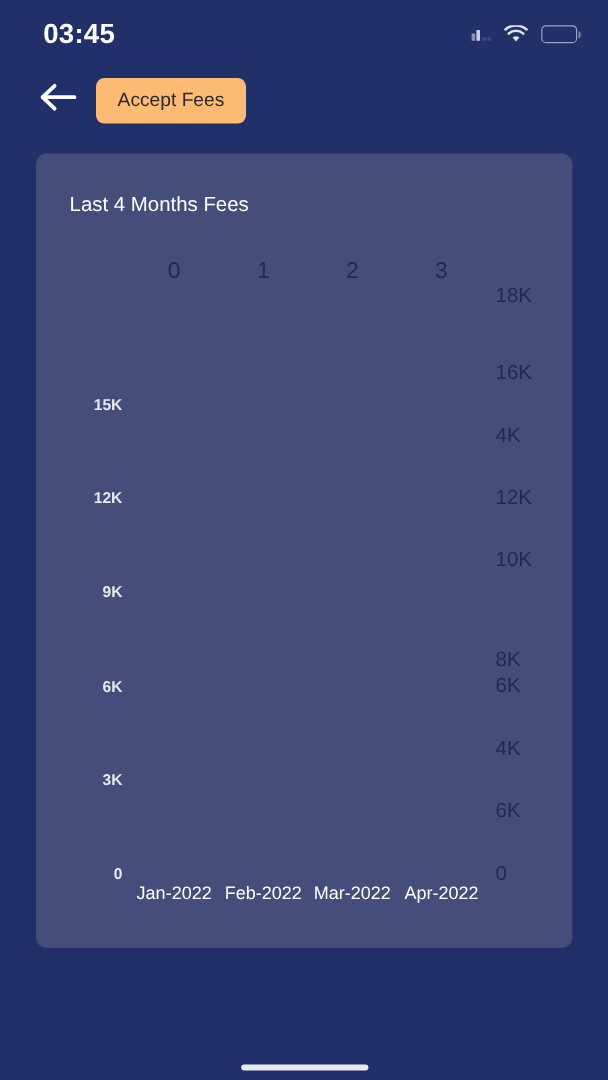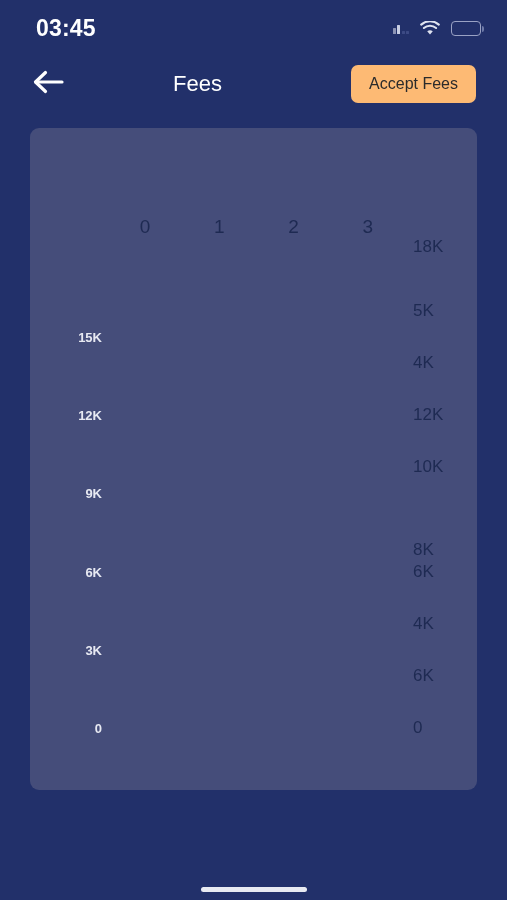--- a/index.html
+++ b/index.html
@@ -202,51 +202,57 @@
 
   <div class="header">
     <div class="back-btn">
       <span>
         <svg width="34" height="26" viewBox="0 0 34 26">
           <path d="M13.5 3.5 L3.5 13 L13.5 22.5" stroke="#ffffff" stroke-width="3.2" fill="none" stroke-linecap="round" stroke-linejoin="round"></path>
           <path d="M3.8 13 L30 13" stroke="#ffffff" stroke-width="3.2" fill="none" stroke-linecap="round"></path>
         </svg>
       </span>
     </div>
-    <div class="page-title">Fees</div>
     <button class="accept-btn">Accept Fees</button>
   </div>
 
   <div class="card">
+    <div class="card-title">Last 4 Months Fees</div>
 
     <div class="ylabel-left-wrap">
         <div class="ylabel-left" style="top: 485px;">0</div>
         <div class="ylabel-left" style="top: 406.774px;">3K</div>
         <div class="ylabel-left" style="top: 328.548px;">6K</div>
         <div class="ylabel-left" style="top: 250.323px;">9K</div>
         <div class="ylabel-left" style="top: 172.097px;">12K</div>
         <div class="ylabel-left" style="top: 93.871px;">15K</div>
       </div>
     <div class="ylabel-right-wrap">
         <div class="ylabel-right" style="top: 485px;">0</div>
         <div class="ylabel-right" style="top: 432.849px;">6K</div>
         <div class="ylabel-right" style="top: 380.699px;">4K</div>
         <div class="ylabel-right" style="top: 328.548px;">6K</div>
         <div class="ylabel-right" style="top: 276.398px; margin-top: 31px;">8K</div>
         <div class="ylabel-right" style="top: 224.247px;">10K</div>
         <div class="ylabel-right" style="top: 172.097px;">12K</div>
         <div class="ylabel-right" style="top: 119.946px;">4K</div>
-        <div class="ylabel-right" style="top: 67.7957px;">5K</div>
+        <div class="ylabel-right" style="top: 67.7957px;">16K</div>
         <div class="ylabel-right" style="top: 4px;">18K</div>
       </div>
 
 
     <div id="top-axis" style="position:absolute;left:78px;top:88px;width:297px;height:24px;">
         <div class="top-label" style="left: 37.125px;">0</div>
         <div class="top-label" style="left: 111.375px;">1</div>
         <div class="top-label" style="left: 185.625px;">2</div>
         <div class="top-label" style="left: 259.875px;">3</div>
       </div>
 
+    <div class="xlabels" id="x-axis">
+        <div class="xlabel" style="left: 37.125px;">Jan-2022</div>
+        <div class="xlabel" style="left: 111.375px;">Feb-2022</div>
+        <div class="xlabel" style="left: 185.625px;">Mar-2022</div>
+        <div class="xlabel" style="left: 259.875px;">Apr-2022</div>
+      </div>
   </div>
 
   <div class="home-indicator"></div>
 </div>
 
 </body></html>

